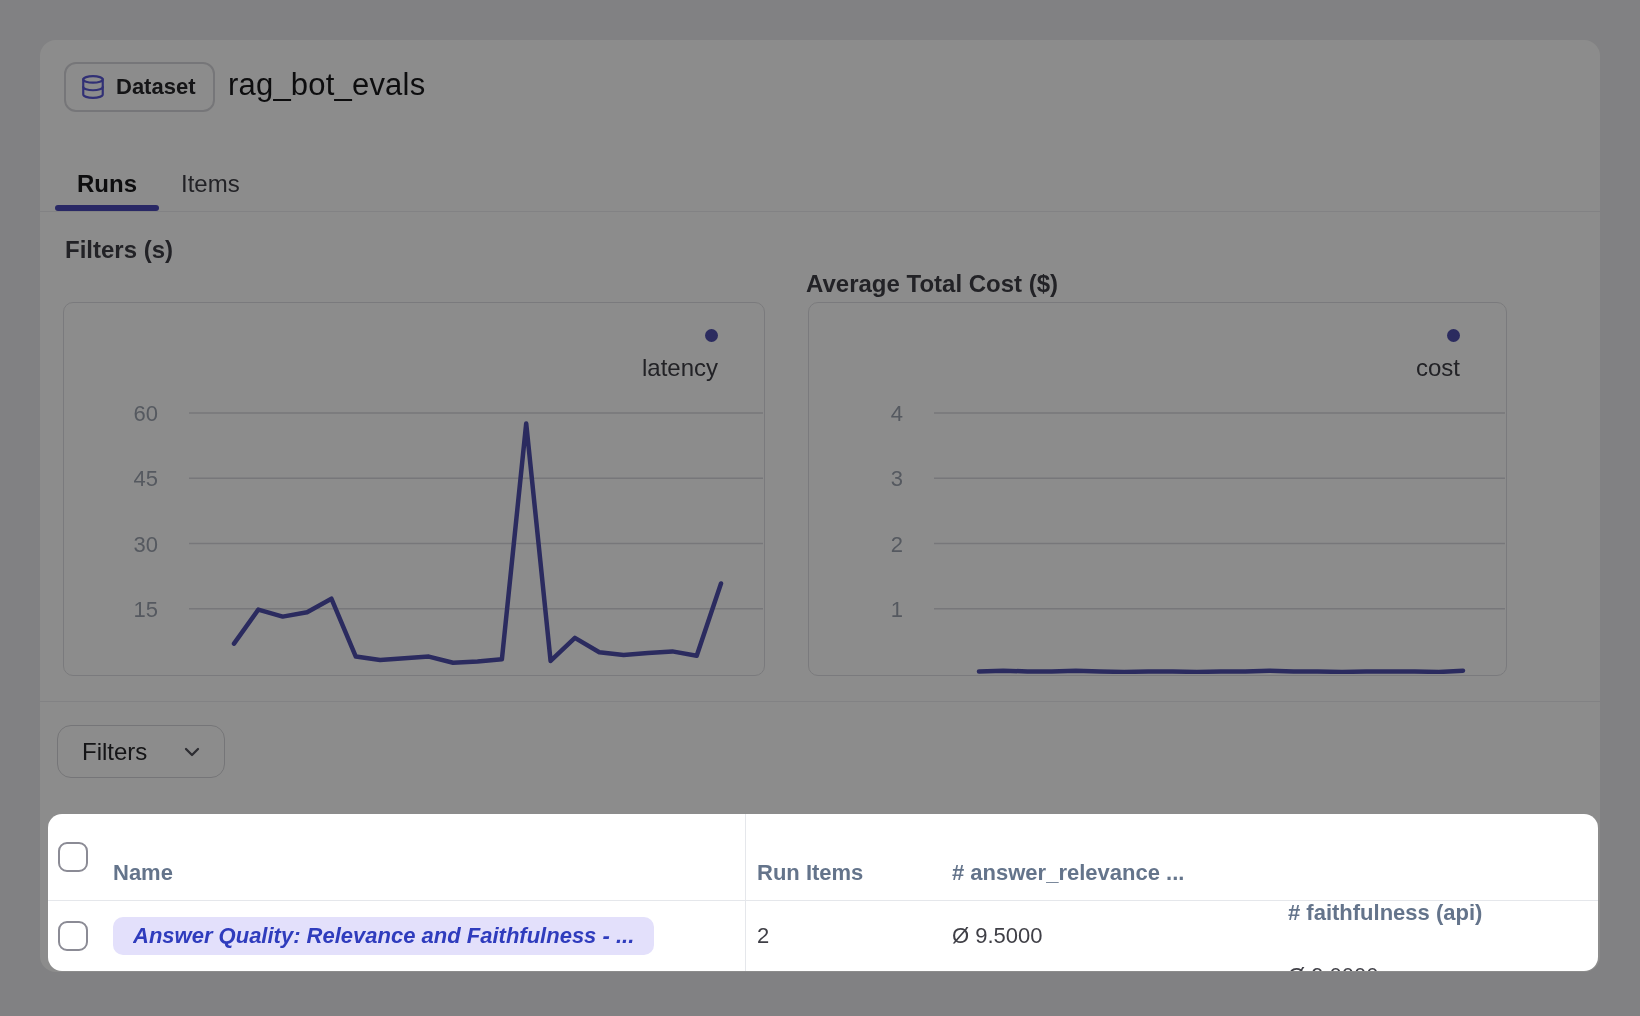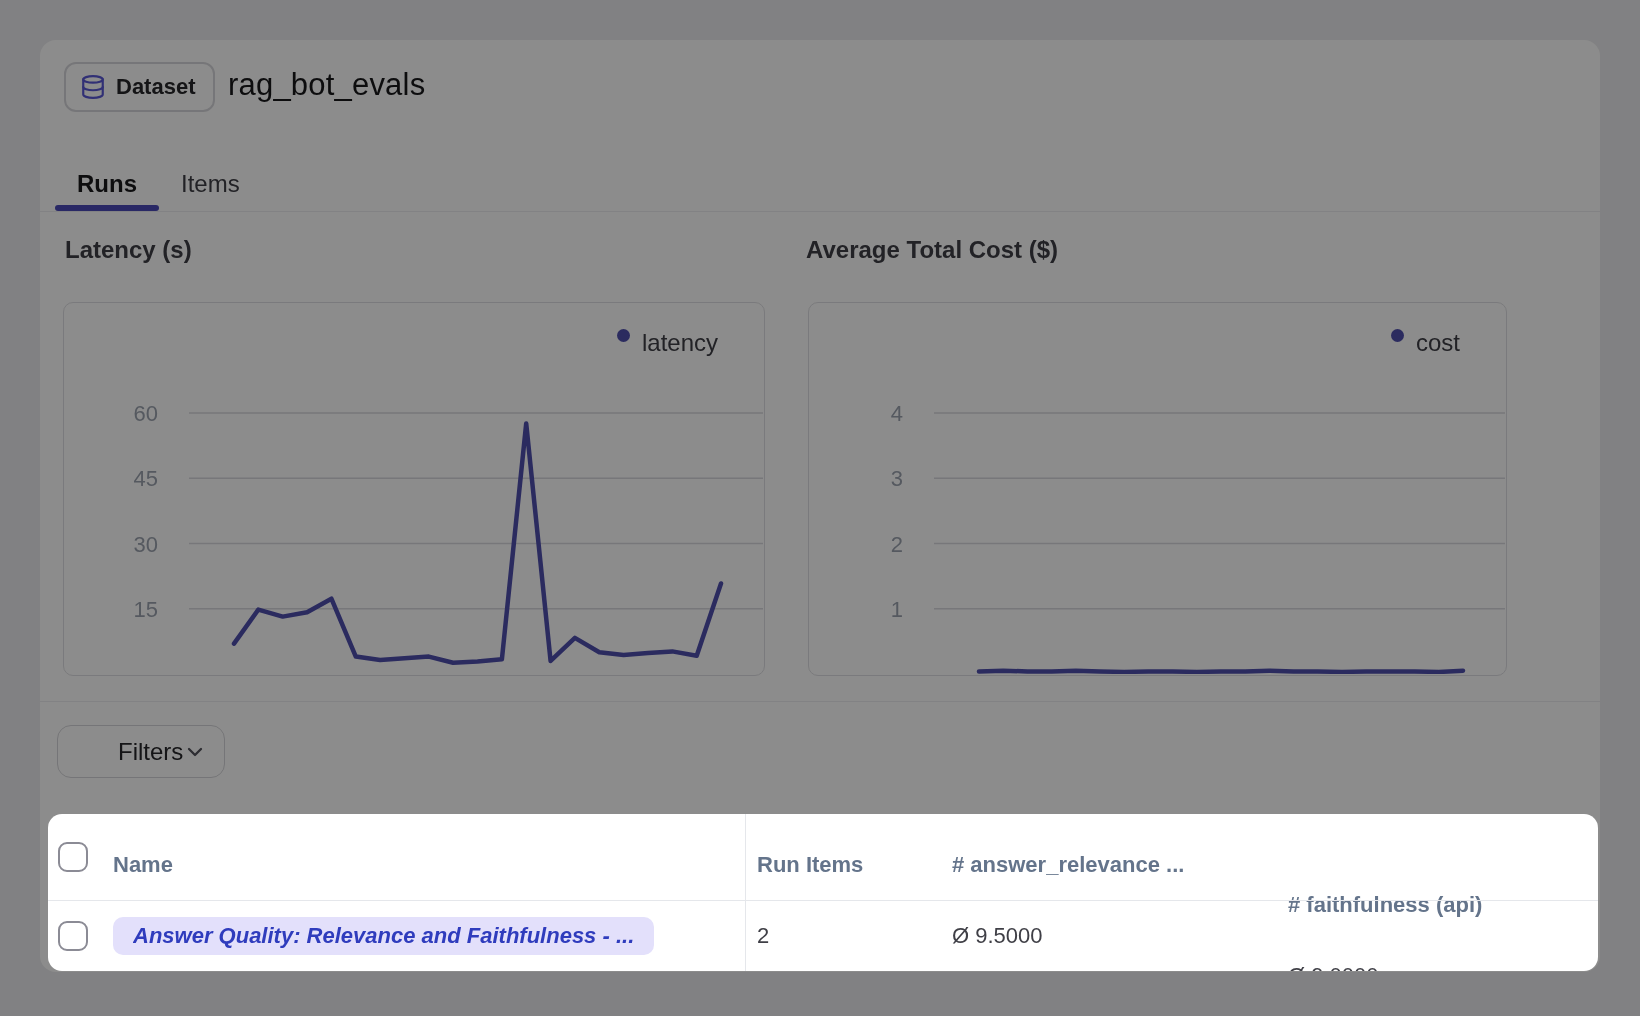--- a/index.html
+++ b/index.html
@@ -18,43 +18,43 @@
   .tabbar{position:absolute;left:0;right:0;top:117px;height:54px;border-bottom:1px solid #ededf0;
           display:flex;padding-left:15px;}
   .tab{position:relative;display:flex;align-items:center;padding:0 22px;font-size:24px;color:#3f3f46;cursor:pointer;}
   .tab.active{color:#18181b;font-weight:700;text-align:right;}
   .tab.active .tab-underline{position:absolute;left:0;right:0;bottom:0;height:6px;border-radius:3px;background:#4c4ab8;}
 
   
   .chart-title{position:absolute;top:196px;font-size:24px;font-weight:700;color:#3f3f46;}
   .chart-box{position:absolute;top:262px;height:374px;border:1.5px solid #dfdfe3;border-radius:10px;box-sizing:border-box;background:#fff;}
   .chart-box svg{display:block;}
-  .legend{position:absolute;top:26px;right:46px;display:flex;align-items:flex-start;gap:12px;}
+  .legend{position:absolute;top:26px;right:46px;display:flex;align-items:flex-end;gap:12px;flex-direction:column;}
   .legend .dot{width:13px;height:13px;border-radius:50%;}
   .legend .legend-label{font-size:24px;color:#3f3f46;}
 
   
   .filters-divider{position:absolute;left:0;right:0;top:661px;border-top:1px solid #ededf0;}
   .filters-btn{position:absolute;left:17px;top:685px;width:168px;height:53px;box-sizing:border-box;
                border:1.5px solid #d6d6da;border-radius:14px;background:#fff;display:flex;align-items:center;
                justify-content:space-between;padding:0 20px 0 24px;cursor:pointer;}
-  .filters-label{font-size:24px;color:#27272a;margin-left:36px;}
+  .filters-label{font-size:24px;color:#27272a;}
 
   
   .spotlight{position:absolute;left:48px;top:814px;width:1550px;height:157px;border-radius:14px;background:#ffffff;
              z-index:10;box-shadow:0 0 0 3000px rgba(0,0,0,0.452);overflow:hidden;}
   .thead{position:absolute;left:0;right:0;top:0;height:86px;}
   .trow{position:absolute;left:0;right:0;top:86px;height:71px;}
   .h-divider{position:absolute;left:0;right:0;top:86px;border-top:1px solid #e5e7eb;}
   .v-divider{position:absolute;left:697px;top:0;bottom:0;width:1px;background:#e5e7eb;}
   .checkbox{position:absolute;left:10px;width:30px;height:30px;border:2px solid #8b8b95;border-radius:9px;
             box-sizing:border-box;background:#fff;cursor:pointer;}
   .thead .checkbox{top:28px;}
   .trow .checkbox{top:21px;}
-  .col-head{position:absolute;top:8px;height:86px;display:flex;align-items:center;font-size:22px;font-weight:600;color:#64748b;}
+  .col-head{position:absolute;top:16px;height:86px;display:flex;align-items:center;font-size:22px;font-weight:600;color:#64748b;}
   .cell{position:absolute;top:0;height:71px;display:flex;align-items:center;font-size:22px;color:#3f3f46;}
   .c-name{left:65px;} .c2{left:709px;} .c3{left:904px;} .c4{left:1240px;margin-top:40px;}
   .name-pill{position:absolute;left:65px;top:17px;height:38px;max-width:621px;display:flex;align-items:center;
              padding:0 20px;box-sizing:border-box;border-radius:10px;background:#e3e0fb;cursor:pointer;}
   .name-pill span{font-size:22px;font-weight:700;color:#2f3cbd;white-space:nowrap;overflow:hidden;text-overflow:ellipsis;}
 </style>
 </head>
 <body>
 
 <div class="stage">
@@ -76,22 +76,22 @@
     <div class="tabbar">
       <div class="tab active">
         <span>Runs</span>
         <div class="tab-underline" style="background: rgb(76, 74, 184);"></div>
       </div>
       <div class="tab">
         <span>Items</span>
       </div>
     </div>
 
-    <div class="chart-title" style="left:25px;">Latency (s)</div>
-    <div class="chart-title" style="left:766px;">Average Total Cost ($)</div>
+    <div class="chart-title" style="left:25px;">Filters (s)</div>
+    <div class="chart-title" style="left:766px;margin-top:34px;">Average Total Cost ($)</div>
 
     <div class="chart-box" style="left:23px;width:702px;">
       <svg id="chart0" width="699" height="371" viewBox="0 0 699 371">
           <line x1="125" x2="699" y1="110" y2="110" stroke="#d9d9de" stroke-width="1.5"></line>
           <text x="94" y="118" text-anchor="end" font-size="22" fill="#9ca3af" font-family="Liberation Sans, sans-serif">60</text>
           <line x1="125" x2="699" y1="175.25000000000003" y2="175.25000000000003" stroke="#d9d9de" stroke-width="1.5"></line>
           <text x="94" y="183.25000000000003" text-anchor="end" font-size="22" fill="#9ca3af" font-family="Liberation Sans, sans-serif">45</text>
           <line x1="125" x2="699" y1="240.5" y2="240.5" stroke="#d9d9de" stroke-width="1.5"></line>
           <text x="94" y="248.5" text-anchor="end" font-size="22" fill="#9ca3af" font-family="Liberation Sans, sans-serif">30</text>
           <line x1="125" x2="699" y1="305.75" y2="305.75" stroke="#d9d9de" stroke-width="1.5"></line>

